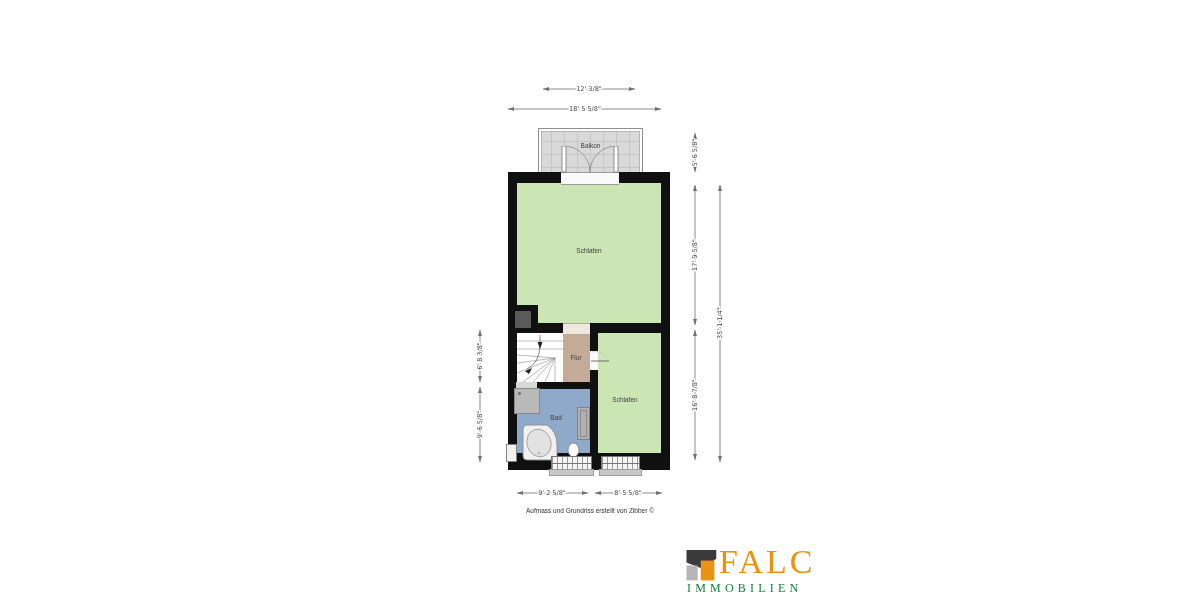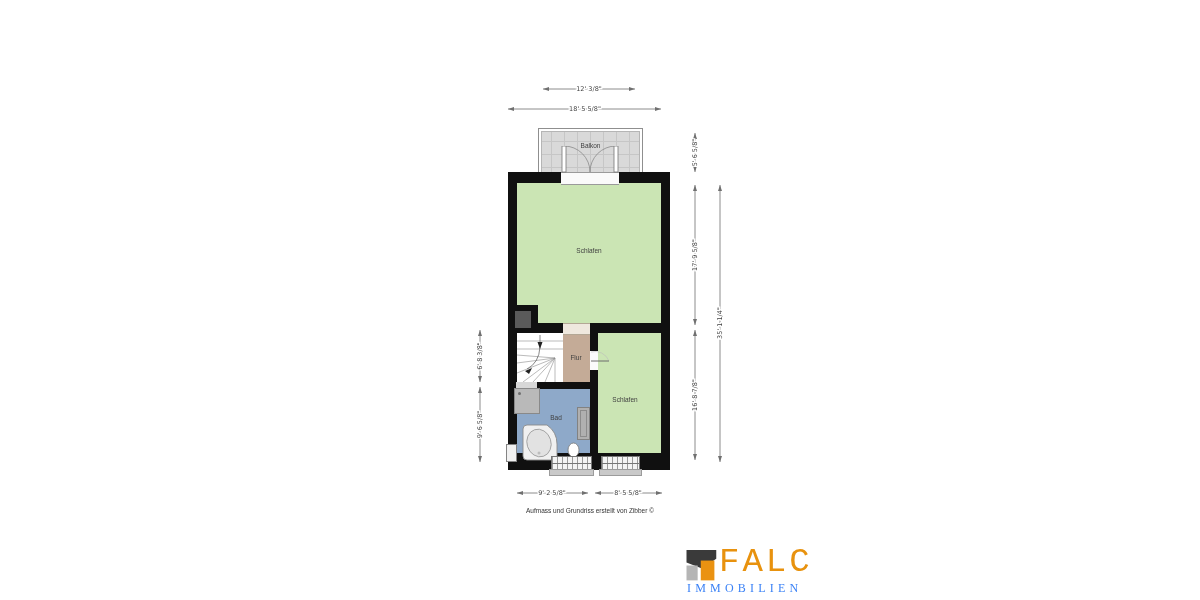--- a/index.html
+++ b/index.html
@@ -69,24 +69,24 @@
   .radiator:after{content:"";position:absolute;left:2px;top:2px;right:2px;bottom:2px;border:1px solid #8c8c8c;}
 
   
   .dims text{font-family:"DejaVu Sans","Liberation Sans",sans-serif;font-size:6.5px;fill:#3f3f3f;
     stroke:#ffffff;stroke-width:2.5px;paint-order:stroke;text-anchor:middle;}
   .dims line{stroke:#707070;stroke-width:0.8;}
   .dims polygon{fill:#707070;}
   .footer-note{left:509px;top:507px;width:162px;text-align:center;font-size:6.5px;color:#333;}
 
   
-  .logo-brand{left:719px;top:545px;font-family:Liberation Mono, monospace;
+  .logo-brand{left:719px;top:545px;font-family:Liberation Serif, serif;
     font-size:34px;letter-spacing:3px;color:#e8920e;line-height:1;}
   .logo-sub{left:687px;top:582px;font-family:"Liberation Serif","DejaVu Serif",serif;
-    font-size:12px;letter-spacing:4.2px;color:#3b82f6;line-height:1;}
+    font-size:12px;letter-spacing:4.2px;color:#15803d;line-height:1;}
 </style>
 </head>
 <body>
 
 <div class="stage">
 
   <div class="abs balkon">
     <span class="balkon-label">Balkon</span>
   </div>
 

